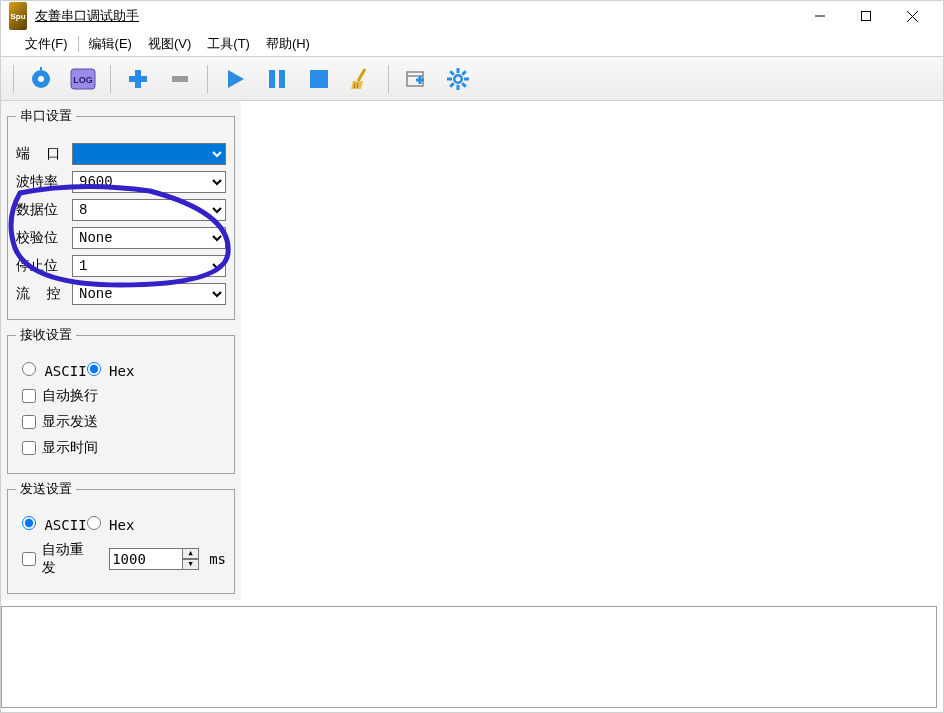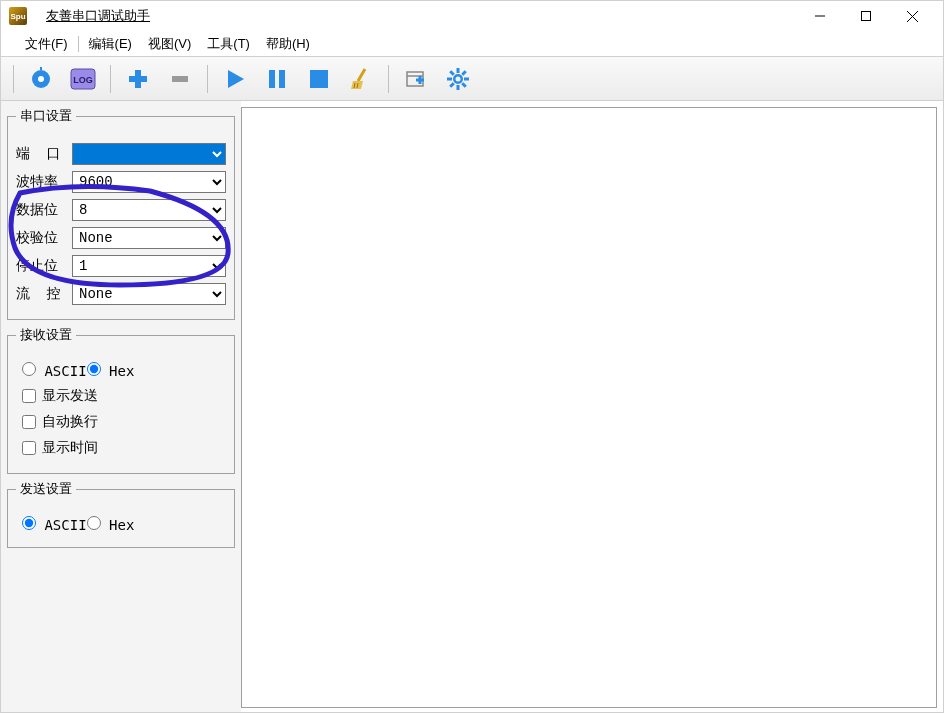--- a/index.html
+++ b/index.html
@@ -9,21 +9,21 @@
   font-size: 13px;
   background: #fff;
   overflow: hidden;
   border: 1px solid #d0d0d0;
 }
 .titlebar {
   height: 30px; display: flex; align-items: center;
   background: #fff; padding: 0 8px;
 }
 .titlebar .app-icon {
-  width: 18px; height: 18px; margin-right: 19px;
+  width: 18px; height: 28px; margin-right: 8px;
   background: linear-gradient(135deg, #d4a017, #5a3d0a);
   border-radius: 2px; display:flex;align-items:center;justify-content:center;
   font-size:8px;color:#fff;font-weight:bold;
 }
 .titlebar .title { flex: 1; font-size: 13px; text-decoration: underline; }
 .titlebar .win-btn {
   width: 46px; height: 30px; display: flex; align-items: center;
   justify-content: center; font-size: 14px; cursor: default;
 }
 .menubar {
@@ -45,21 +45,21 @@
 }
 .toolbar .tool-btn {
   width: 36px; height: 32px; margin: 0 3px;
   display: flex; align-items: center; justify-content: center;
   border-radius: 3px; cursor: default;
 }
 .toolbar .sep {
   width: 1px; height: 28px; background: #c0c0c0; margin: 0 6px;
 }
 .main {
-  display: flex; height: calc(713px - 30px - 26px - 44px);
+  display: flex; height: calc(713px - 30px - 26px - 44px); flex-direction: column;
 }
 .sidebar {
   width: 240px; padding: 6px;
   display: flex; flex-direction: column; gap: 6px;
   background: #f4f4f4;
 }
 .content {
   flex: 1; border: 1px solid #a0a0a0; margin: 6px 6px 6px 0;
   background: #fff;
 }
@@ -246,35 +246,47 @@
     </fieldset>
 
     <fieldset class="group">
       <legend>接收设置</legend>
       <div class="radio-row">
         <label><input type="radio" name="rmode" style=""> <span>ASCII</span></label>
         <label><input type="radio" name="rmode" checked="" style=""> <span>Hex</span></label>
       </div>
       <div class="ck-row">
         <input type="checkbox" style="">
+        <span>自动换行</span>
+      </div>
+      <div class="ck-row">
+        <input type="checkbox" style="">
         <span>显示发送</span>
-      </div>
-      <div class="ck-row">
-        <input type="checkbox" style="">
-        <span>自动换行</span>
       </div>
       <div class="ck-row">
         <input type="checkbox" style="">
         <span>显示时间</span>
       </div>
     </fieldset>
 
     <fieldset class="group">
       <legend>发送设置</legend>
       <div class="radio-row">
         <label><input type="radio" name="smode" checked="" style=""> <span>ASCII</span></label>
         <label><input type="radio" name="smode" style=""> <span>Hex</span></label>
       </div>
+      <div class="ck-row">
+        <input type="checkbox" style="">
+        <span>自动重发</span>
+        <div class="spin-wrap" style="margin-left:6px;">
+          <input type="text" value="1000" style="">
+          <div class="spin-btns">
+            <div class="sp">▲</div>
+            <div class="sp">▼</div>
+          </div>
+        </div>
+        <span class="unit">ms</span>
+      </div>
     </fieldset>
 
   </div>
   <div class="content"></div>
 </div>
 
 </body></html>

